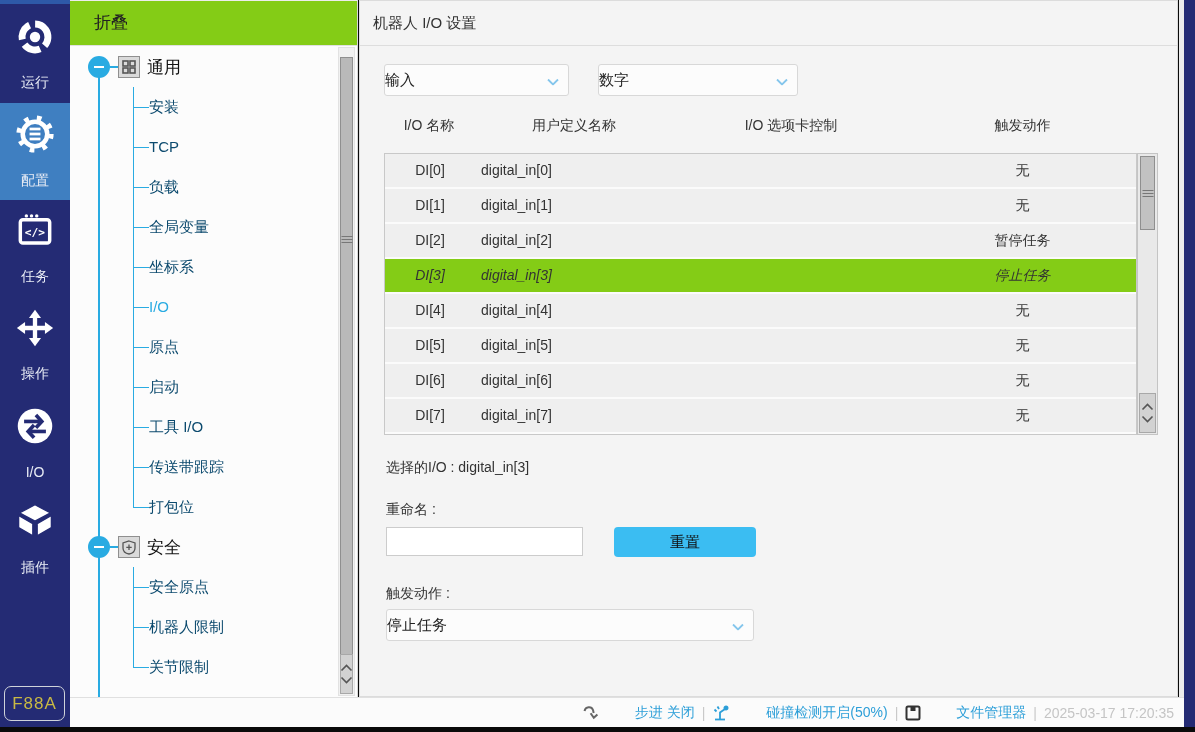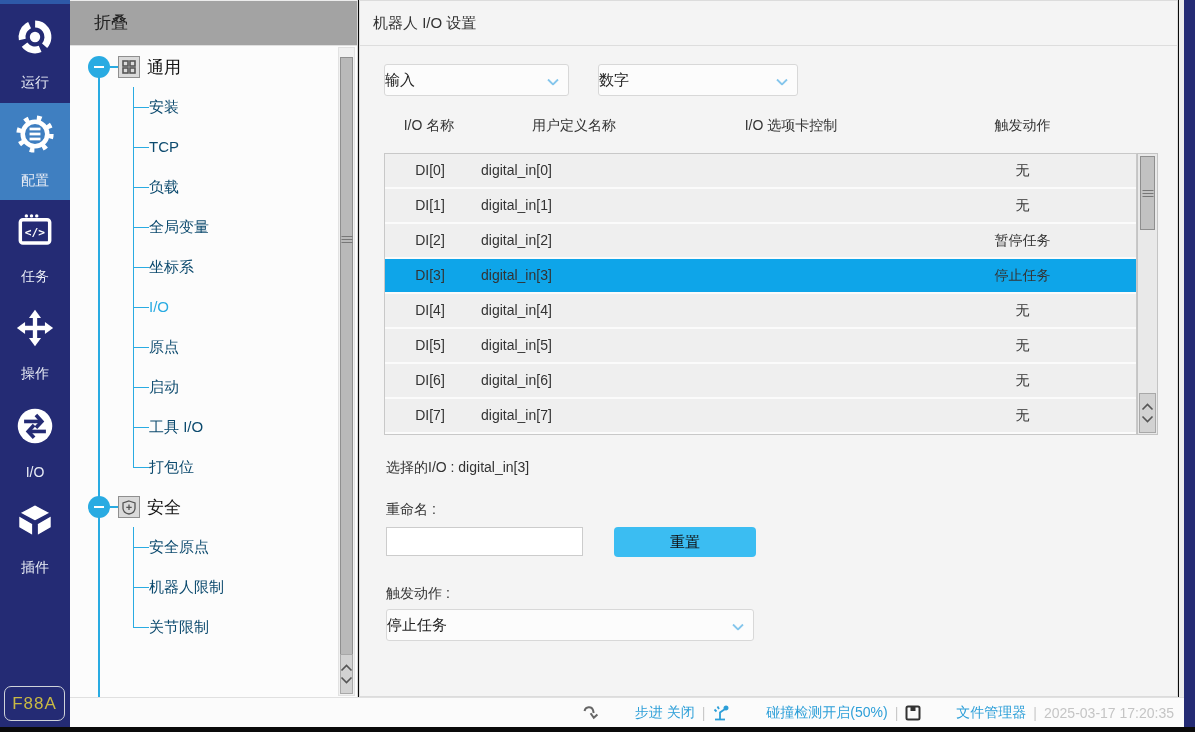--- a/index.html
+++ b/index.html
@@ -10,21 +10,21 @@
   .sidebar { position:absolute; left:0; top:0; width:70px; height:727px; background:#242b74; }
   .sidebar::before { content:""; position:absolute; left:0; top:0; width:100%; height:4px; background:#2e59a8; }
   .side-nav { position:absolute; top:6px; left:0; width:100%; }
   .side-item { height:97px; display:flex; flex-direction:column; align-items:center; justify-content:center; cursor:pointer;gap:7px; }
   .side-item.active { background:#3f7fc1; }
   .side-item .lbl { color:#e8ecf5; font-size:14px; margin-top:7px; }
   .side-badge { position:absolute; left:4px; right:5px; bottom:6px; height:35px; border:1px solid #cfd3da; border-radius:7px; display:flex; align-items:center; justify-content:center; color:#c9b944; font-size:17px; letter-spacing:1px; }
 
   
   .tree-panel { position:absolute; left:70px; top:0; width:288px; height:697px; background:#fcfcfc; border-right:1px solid #d8d8d8; border-top:1px solid #ececec; }
-  .tree-header { height:45px; line-height:44px; padding-left:24px; font-size:17px; color:#222; background:#a3a3a3; border-bottom:1px solid #e0e0e0; }
+  .tree-header { height:45px; line-height:44px; padding-left:24px; font-size:17px; color:#222; background:#84cc16; border-bottom:1px solid #e0e0e0; }
   .tree-body { position:absolute; left:0; top:46px; right:0; bottom:0; overflow:hidden; }
   .root-vline { position:absolute; left:28px; top:20px; width:2px; height:630px; background:#29abe2; }
   .tree-root-row { position:relative; z-index:1; height:40px; display:flex; align-items:center; padding-left:18px; cursor:pointer; }
   .minus-circle { width:22px; height:22px; border-radius:50%; background:#29abe2; flex:0 0 auto; position:relative; }
   .minus-circle::after { content:""; position:absolute; left:6px; top:10px; width:10px; height:2px; background:#fff; }
   .h-conn { width:8px; height:2px; background:#29abe2; flex:0 0 auto; }
   .node-icon { width:22px; height:22px; background:#dadada; border:1px solid #8f8f8f; display:flex; align-items:center; justify-content:center; flex:0 0 auto; }
   .root-label { margin-left:7px; font-size:17px; color:#111; }
   .tree-children { position:relative; }
   .tree-children::before { content:""; position:absolute; left:63px; top:0; width:1px; height:calc(100% - 20px); background:#29abe2; }
@@ -48,21 +48,21 @@
   .dd-type { left:24px; top:63px; width:185px; height:32px; }
   .dd-kind { left:238px; top:63px; width:200px; height:32px; }
   .dd-trigger { left:26px; top:608px; width:368px; height:32px; }
 
   .col-headers { position:absolute; left:24px; top:116px; width:753px; display:grid; grid-template-columns:90px 200px 234px 1fr; font-size:14px; color:#333; }
   .col-headers span { text-align:center; }
   .io-table { position:absolute; left:24px; top:152px; width:753px; height:282px; background:#fff; border:1px solid #c8c8c8; overflow:hidden; }
   .io-row { display:grid; grid-template-columns:90px 200px 234px 1fr; height:35px; line-height:33px; background:#efefef; border-bottom:2px solid #fbfbfb; font-size:14px; color:#333; cursor:pointer; }
   .io-row span { text-align:center; }
   .io-row .cell-user { text-align:left; padding-left:6px; }
-  .io-row.selected { background:#0ea5e9; }
+  .io-row.selected { background:#84cc16;font-style:italic; }
 
   .tbl-scroll { position:absolute; left:777px; top:152px; width:21px; height:282px; background:#e9e9e9; border:1px solid #c4c4c4; }
   .tbl-scroll .thumb { position:absolute; left:2px; right:2px; top:2px; height:74px; background:#c2c2c2; border:1px solid #8f8f8f; }
   .tbl-scroll .grip { top:33px; }
 
   .field-label { position:absolute; left:26px; font-size:14px; color:#333; }
   .lbl-selected-io { top:458px; }
   .lbl-rename { top:500px; }
   .lbl-trigger { top:584px; }
   .rename-input { position:absolute; left:26px; top:526px; width:197px; height:29px; background:#fff; border:1px solid #ccc; font-size:14px; padding:0 6px; font-family:"Liberation Sans",sans-serif; }
@@ -185,20 +185,21 @@
       <div class="tree-children">
           <div class="tree-child"><span>安装</span></div>
           <div class="tree-child"><span>TCP</span></div>
           <div class="tree-child"><span>负载</span></div>
           <div class="tree-child"><span>全局变量</span></div>
           <div class="tree-child"><span>坐标系</span></div>
           <div class="tree-child selected"><span>I/O</span></div>
           <div class="tree-child"><span>原点</span></div>
           <div class="tree-child"><span>启动</span></div>
           <div class="tree-child"><span>工具 I/O</span></div>
+          <div class="tree-child"><span>传送带跟踪</span></div>
           <div class="tree-child"><span>打包位</span></div>
         </div>
 
       <div class="tree-root-row">
         <span class="minus-circle"></span>
         <span class="h-conn"></span>
         <span class="node-icon">
           <svg width="14" height="15" viewBox="0 0 14 15" fill="none" stroke="#555" stroke-width="1.3">
               <path d="M7 1 L13 3 V8 C13 11.5 10 13.5 7 14 C4 13.5 1 11.5 1 8 V3 Z"></path>
               <path d="M7 4.5 V10 M4.3 7.3 H9.7"></path>

